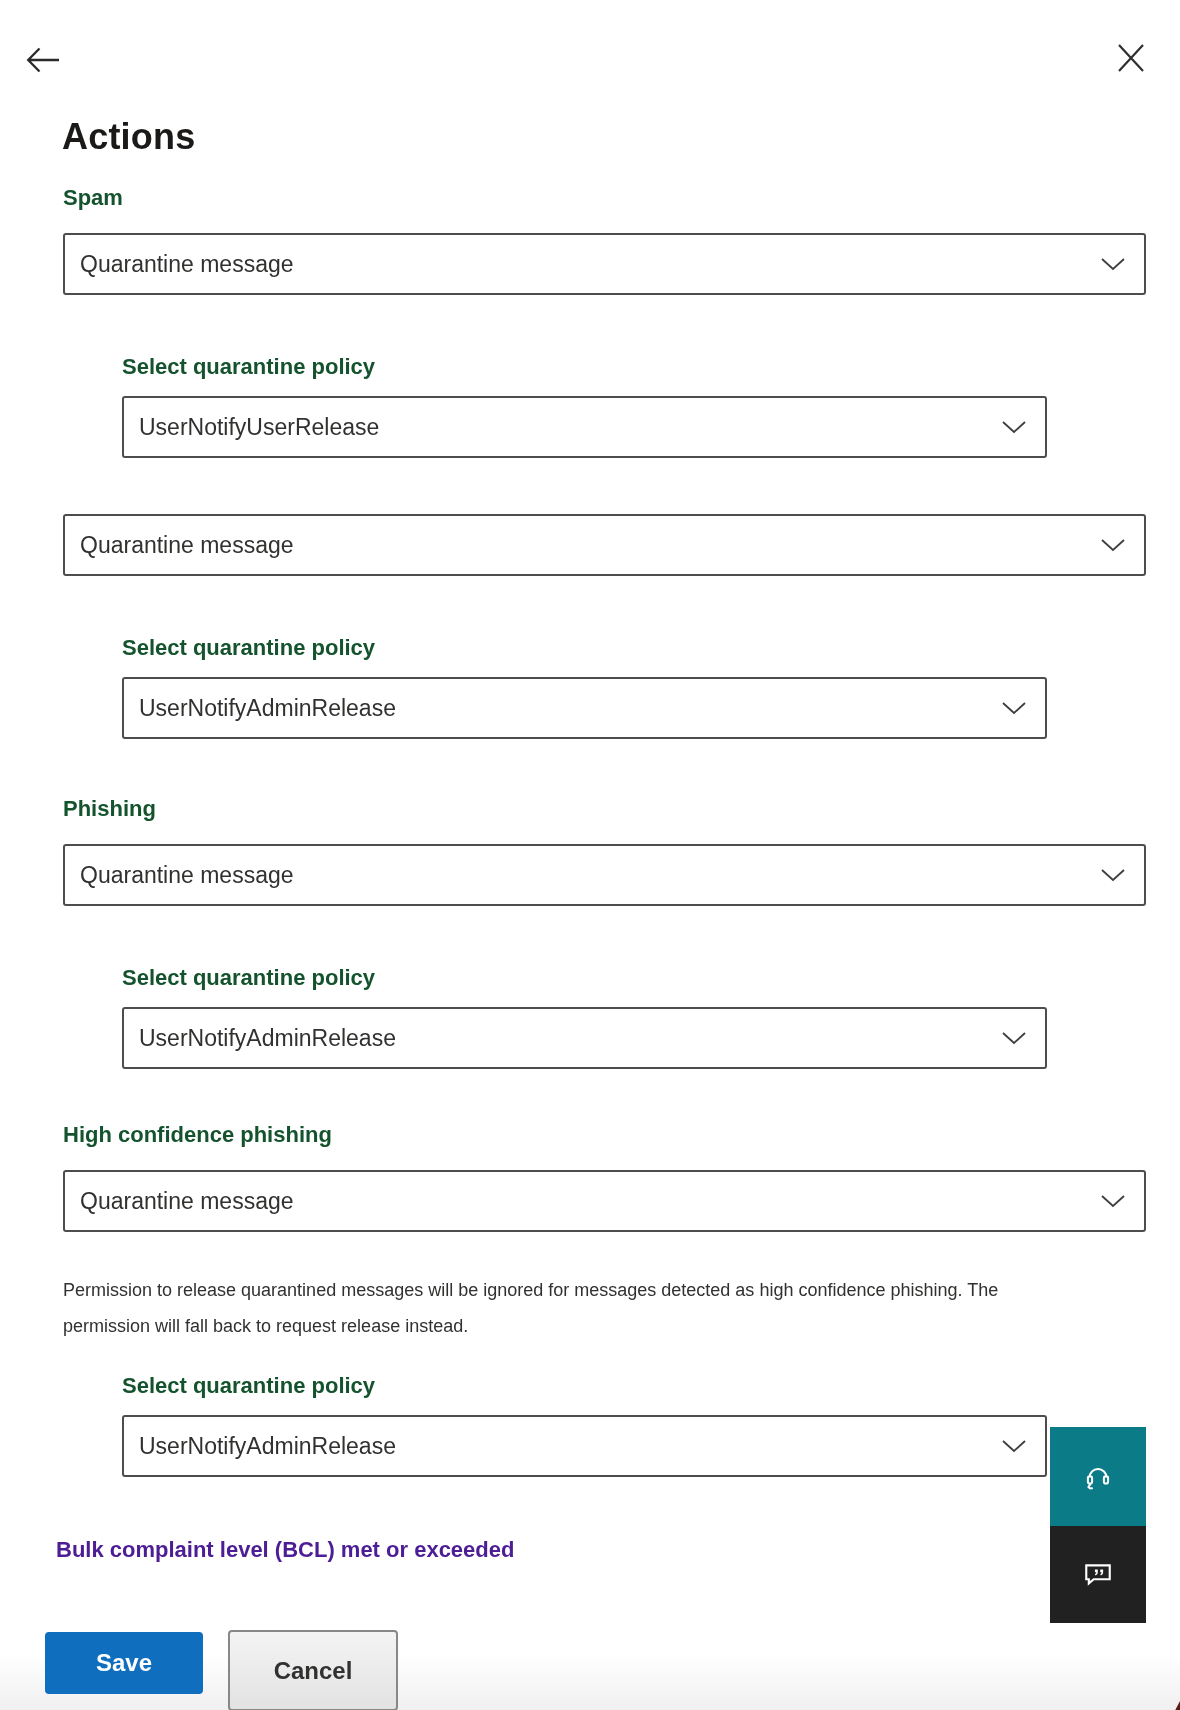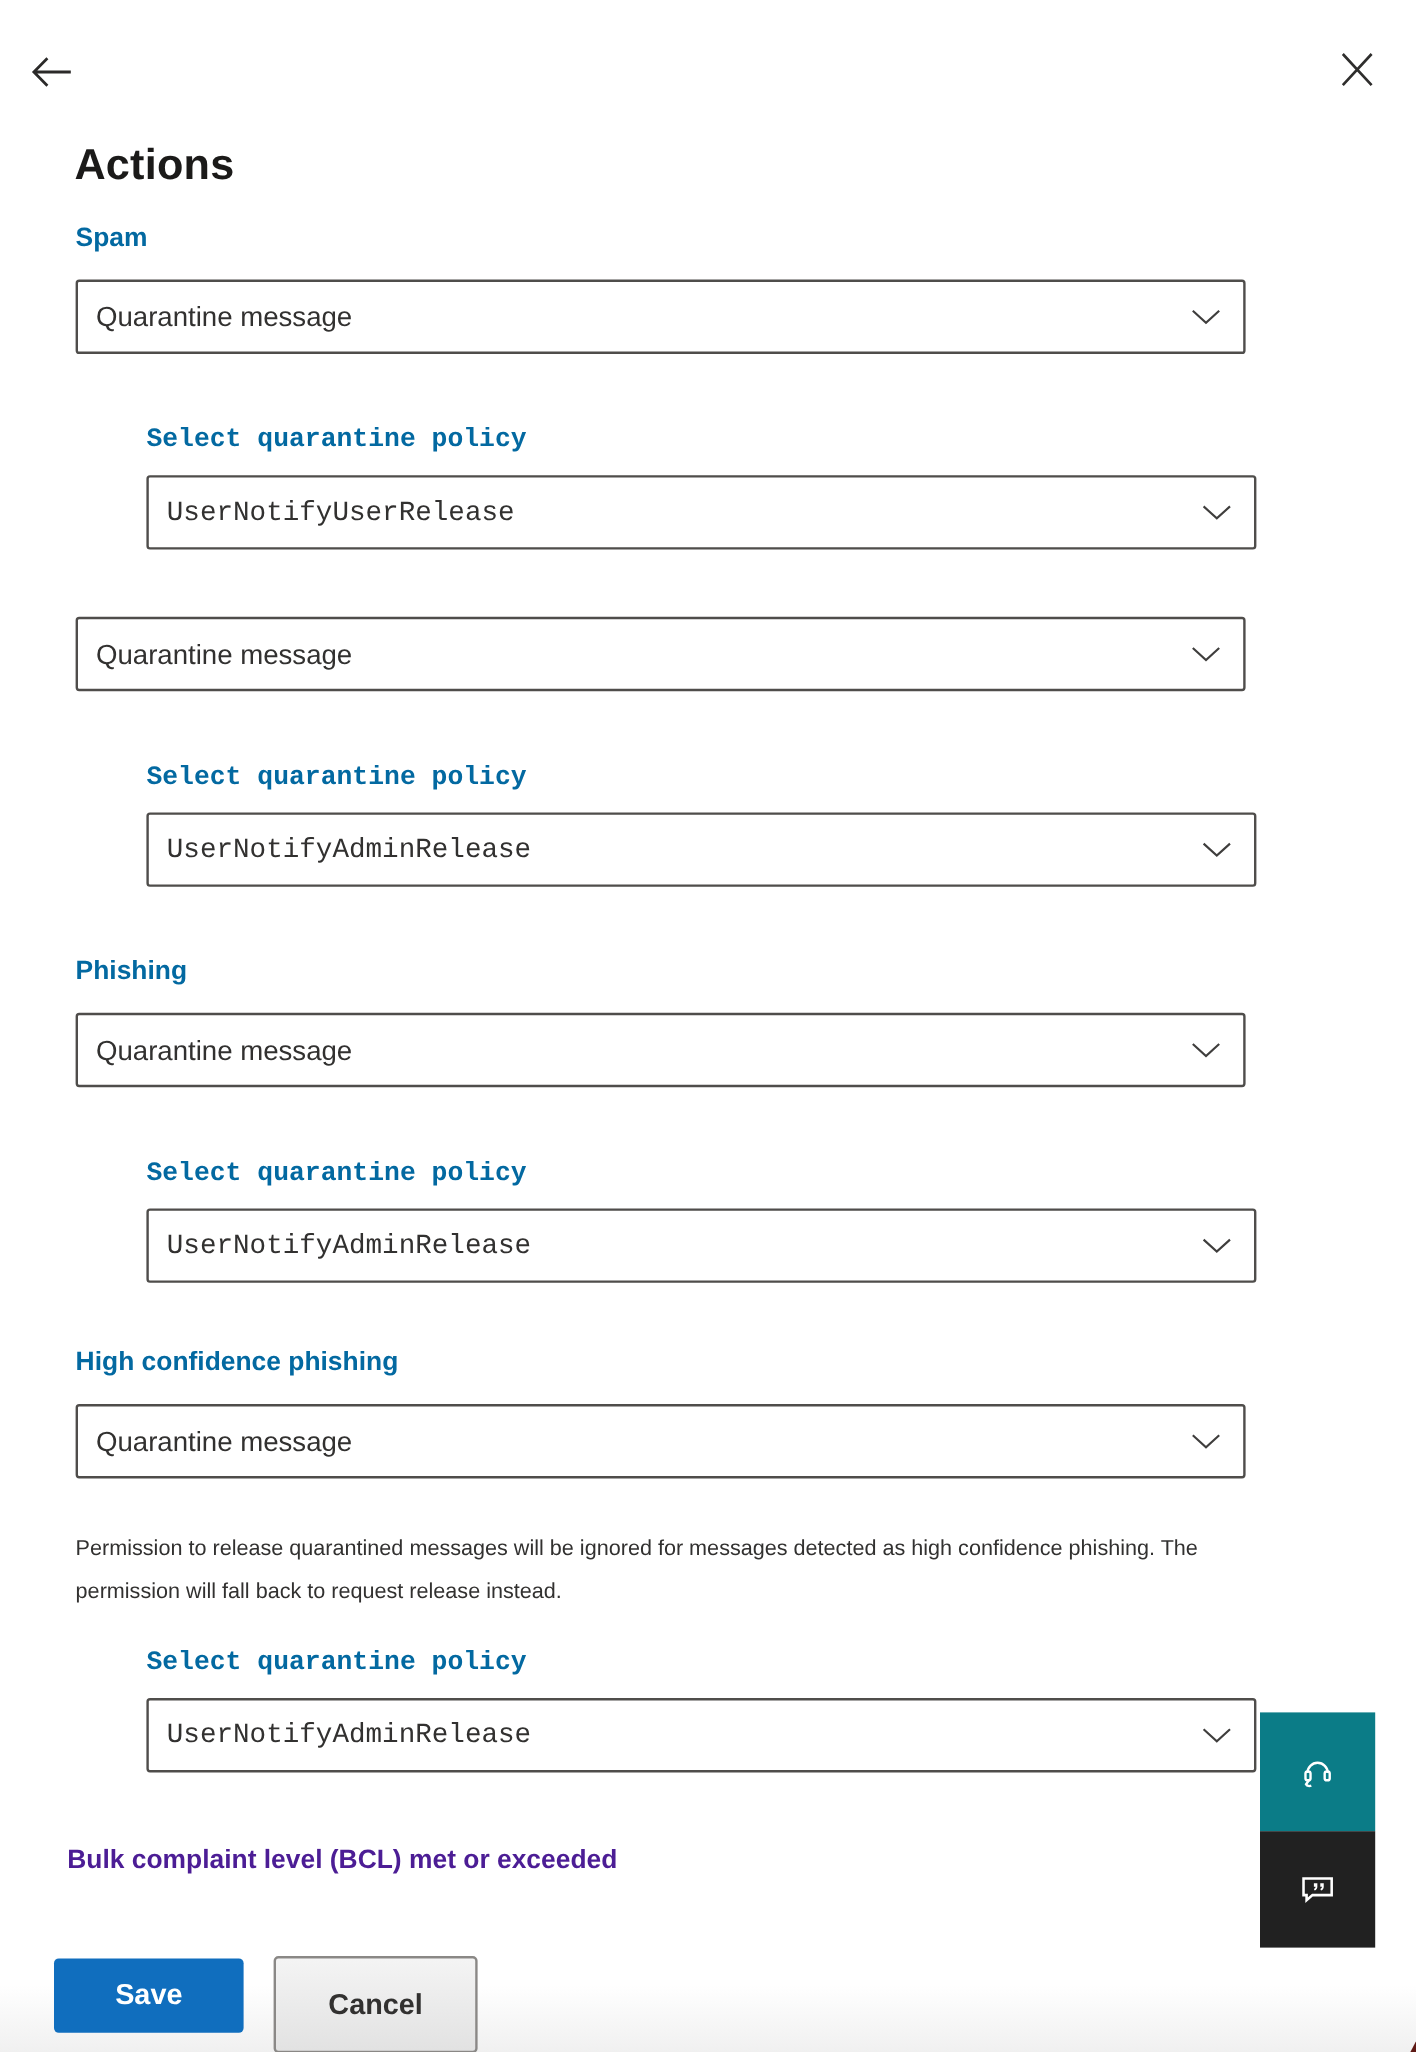--- a/index.html
+++ b/index.html
@@ -9,29 +9,29 @@
     position:relative; width:1180px; height:1710px; background:#ffffff;
     overflow:hidden; margin:12px auto;
   }
   
   .icon-btn { position:absolute; background:none; border:none; cursor:pointer; padding:0; line-height:0; }
   #back-btn { left:22px; top:27px; width:40px; height:40px; }
   #close-btn { left:1111px; top:26px; width:40px; height:40px; }
   
   #content { position:absolute; left:0; top:0; width:1180px; height:1710px; padding-left:63px; }
   .page-title { margin:104px 0 0 -1px; font-size:36px; line-height:42px; font-weight:700; color:#1b1a19; letter-spacing:.2px; }
-  .field-label { font-size:22px; line-height:28px; font-weight:600; color:#0369a1; margin-bottom:21px; }
-  .indent { margin-left:59px;font-family:Liberation Mono, monospace; }
+  .field-label { font-size:22px; line-height:28px; font-weight:600; color:#14532d; margin-bottom:21px; }
+  .indent { margin-left:59px; }
   .indent .field-label { margin-bottom:15px; }
   .combo {
     position:relative; height:62px; background:#fff;
     border:2px solid #4f4d4b; border-radius:3px;
     display:flex; align-items:center; padding:0 56px 0 15px; cursor:pointer;
   }
-  .main .combo  { width:975px; }
+  .main .combo  { width:1083px; }
   .indent .combo{ width:925px; }
   .combo-value { font-size:23px; color:#323130; white-space:nowrap; }
   .chevron { position:absolute; right:18px; top:50%; transform:translateY(-50%); }
   .g-spam { margin-top:26px; }
   .g1i,.g2i,.g3i { margin-top:58px; }
   .g-hcs,.g-ph { margin-top:56px; }
   .g-hcp { margin-top:52px; }
   .note { margin-top:40px; width:975px; font-size:18px; line-height:36px; color:#323130; }
   .g4i { margin-top:28px; }
   .bulk-label { margin:58px 0 0 -7px; font-size:22px; line-height:30px; font-weight:600; color:#4c1d95; white-space:nowrap; }

